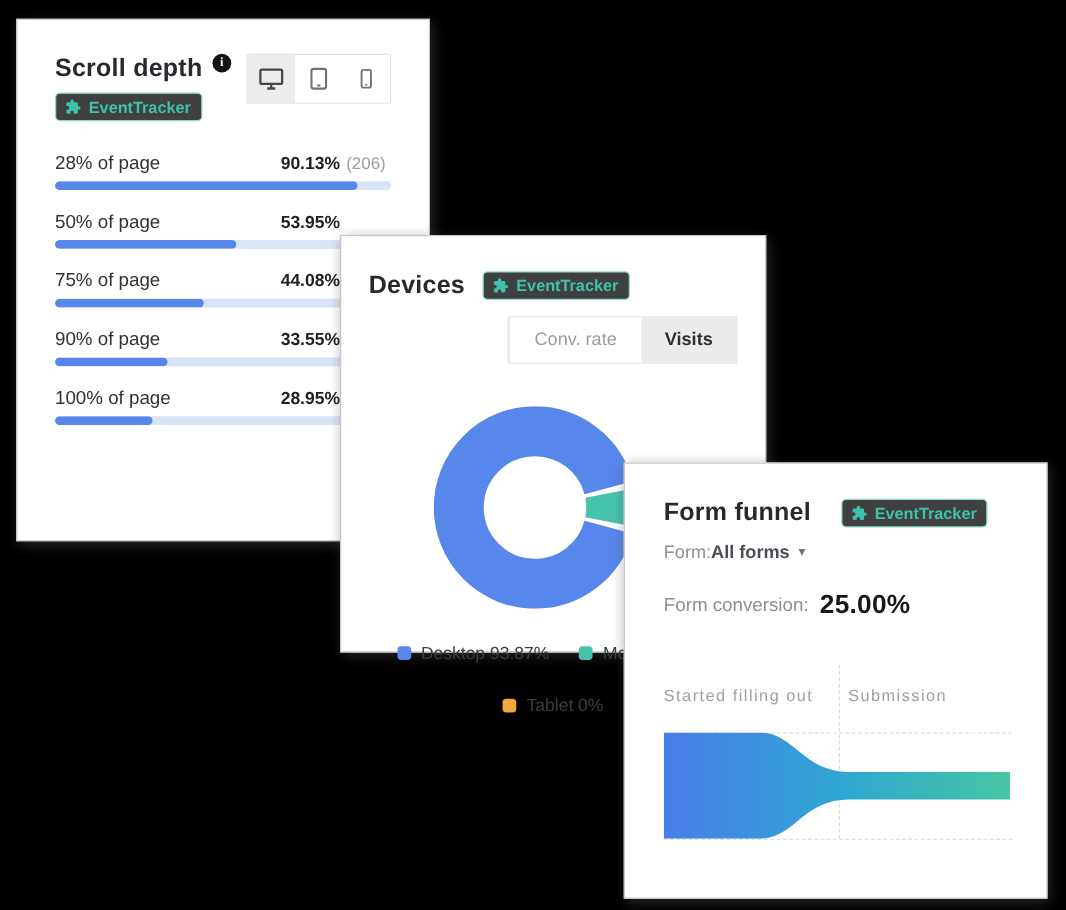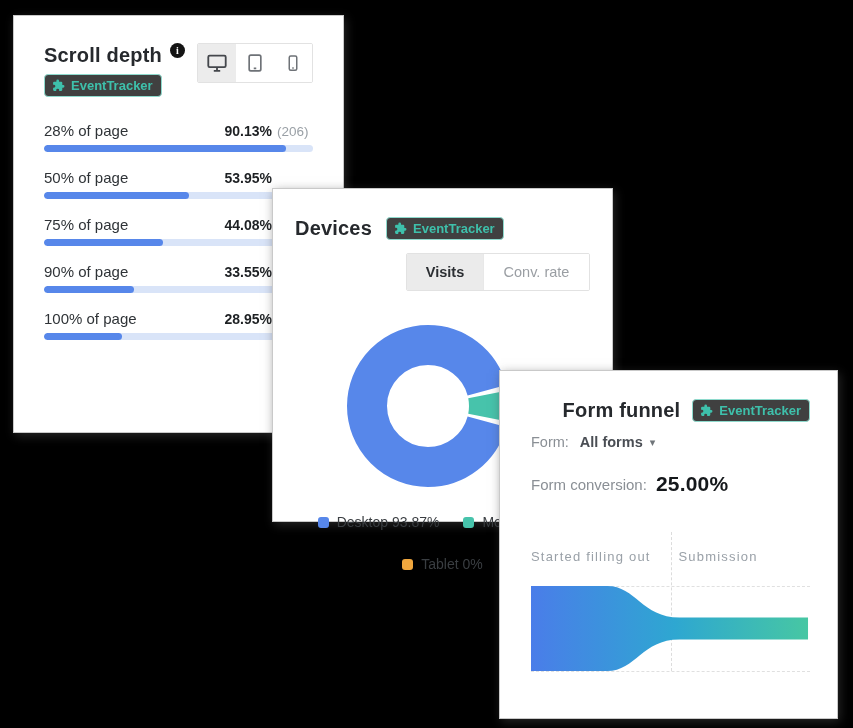--- a/index.html
+++ b/index.html
@@ -54,24 +54,24 @@
   .tab{height:36px;display:flex;align-items:center;justify-content:center;font-size:14.5px;cursor:pointer;}
   .tab.active{background:#ebebeb;color:#2c2f33;font-weight:700;width:76px;}
   .tab.inactive{background:#fff;color:#9a9ea3;width:105px;border-left:1px solid #e8e8e8;}
   .donut-wrap{margin-top:34px;margin-left:52px;width:162px;height:162px;}
   .legend{margin-top:27px;display:flex;flex-direction:column;gap:26px;align-items:center;}
   .legend-row{display:flex;gap:24px;justify-content:center;}
   .legend-item{display:flex;align-items:center;gap:8px;font-size:14px;color:#3a3e42;}
   .sw{width:11px;height:11px;border-radius:3px;display:inline-block;}
   
   #funnel-card{left:499px;top:370px;width:339px;height:349px;padding:27px 27px 27px 31px;z-index:3;}
-  #funnel-card .card-header{align-items:center;justify-content:flex-end;gap:12px;}
+  #funnel-card .card-header{align-items:center;justify-content:flex-start;gap:24px;}
   .form-row{margin-top:12px;display:flex;align-items:center;font-size:14.5px;}
   .muted{color:#8a8f95;}
-  .form-select{display:inline-flex;align-items:center;gap:7px;margin-left:11px;cursor:pointer;}
+  .form-select{display:inline-flex;align-items:center;gap:7px;cursor:pointer;}
   .form-select b{color:#4a4e54;font-size:14.5px;}
   .chev{font-size:11px;color:#70757a;line-height:1;}
   .conv-row{margin-top:22px;display:flex;align-items:center;gap:9px;font-size:15px;}
   .conv-val{font-size:21px;font-weight:700;color:#15181b;letter-spacing:.2px;}
   .funnel-area{position:relative;margin-top:52px;}
   .stage-labels{display:flex;}
   .stage-labels span{flex:1;font-size:13px;color:#9aa1a8;letter-spacing:1.2px;line-height:18px;}
   .stage-labels span:last-child{padding-left:16px;box-sizing:border-box;}
   .plot{position:relative;margin-top:20px;height:85px;}
   .dash-h{position:absolute;left:0;right:0;border-top:1px dashed #e0e0e0;}
@@ -188,22 +188,22 @@
     <span class="title">Devices</span>
     <span class="badge" style="margin-top:0;">
       <svg width="13" height="13" viewBox="0 0 24 24" fill="#3ec0ab">
           <path d="M20.5 11H19V7a2 2 0 0 0-2-2h-4V3.5a2.5 2.5 0 0 0-5 0V5H4a2 2 0 0 0-2 2v3.8h1.5a2.7 2.7 0 0 1 0 5.4H2V20a2 2 0 0 0 2 2h3.8v-1.5a2.7 2.7 0 0 1 5.4 0V22H17a2 2 0 0 0 2-2v-4h1.5a2.5 2.5 0 0 0 0-5z"></path>
         </svg>
       <span>EventTracker</span>
     </span>
   </div>
 
   <div class="tabs">
+    <div class="tab inactive">Conv. rate</div>
     <div class="tab active">Visits</div>
-    <div class="tab inactive">Conv. rate</div>
   </div>
 
   <div class="donut-wrap">
     <svg width="162" height="162" viewBox="0 0 162 162">
       <circle id="arc-blue" cx="81" cy="81" r="61" fill="none" stroke-width="40" pathLength="360" stroke="#5787ea" stroke-dasharray="329.932 30.068" stroke-dashoffset="-15.034"></circle>
       <circle id="arc-teal" cx="81" cy="81" r="61" fill="none" stroke-width="40" pathLength="360" stroke="#47c3ab" stroke-dasharray="22.068 337.932" stroke-dashoffset="11.034"></circle>
     </svg>
   </div>
 
   <div class="legend">

